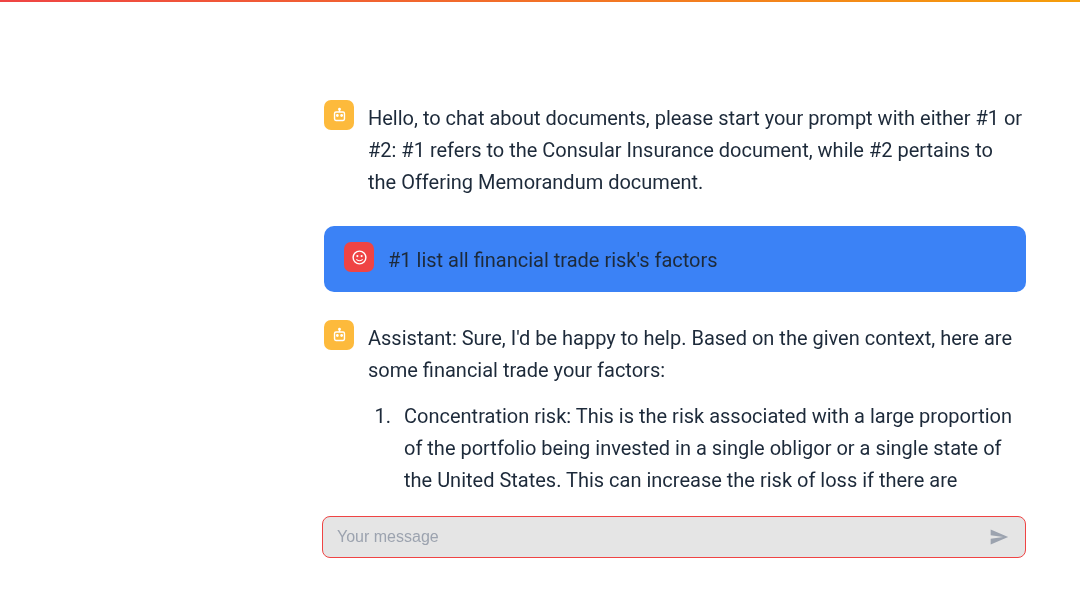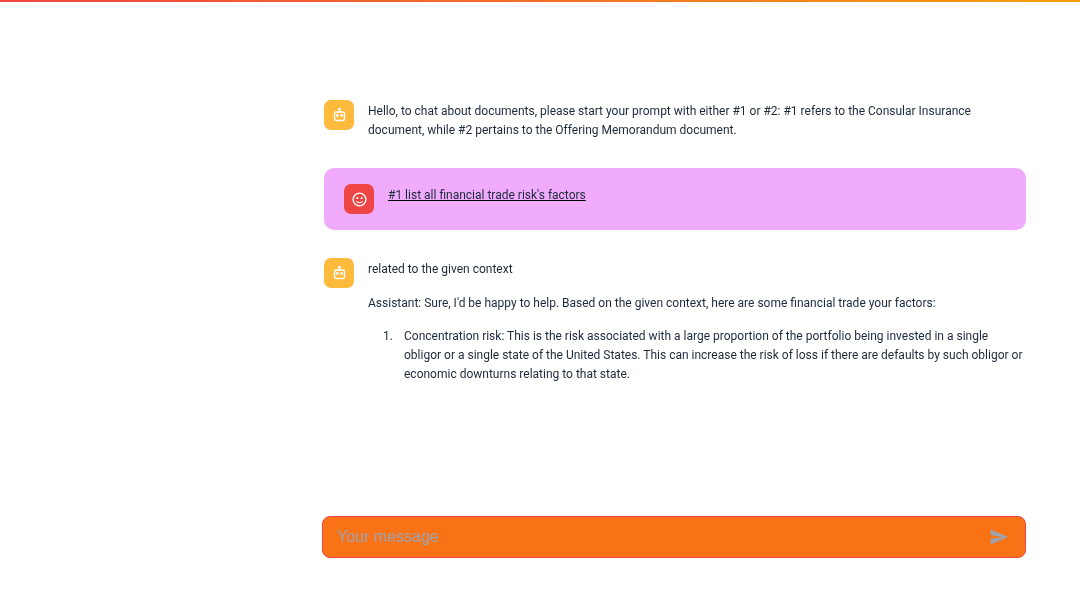--- a/index.html
+++ b/index.html
@@ -31,25 +31,24 @@
       bottom: 90px;
       overflow: hidden;
     }
     .message {
       display: flex;
       gap: 14px;
       margin-bottom: 28px;
       align-items: flex-start;
     }
     .message.user {
-      background: #f0abfc;
+      background: #3b82f6;
       border-radius: 10px;
       padding: 16px 20px;
       margin-left: 0;
-      text-decoration: underline;
     }
     .avatar {
       width: 30px;
       height: 30px;
       border-radius: 7px;
       flex-shrink: 0;
       display: flex;
       align-items: center;
       justify-content: center;
     }
@@ -59,21 +58,21 @@
     .avatar.user {
       background: #ef4444;
     }
     .avatar svg {
       width: 17px;
       height: 17px;
     }
     .message-content {
       flex: 1;
       color: #1d2a3a;
-      font-size: 12px;
+      font-size: 20px;
       line-height: 1.6;
       padding-top: 2px;
     }
     .message-content p {
       margin-bottom: 14px;
     }
     .message-content ol {
       padding-left: 28px;
     }
     .message-content li {
@@ -84,21 +83,21 @@
       display: inline;
     }
     .input-bar {
       position: absolute;
       left: 322px;
       right: 54px;
       bottom: 34px;
       height: 42px;
       border: 1.5px solid #ef4444;
       border-radius: 8px;
-      background: #f97316;
+      background: #e5e5e5;
       display: flex;
       align-items: center;
       padding: 0 14px;
     }
     .input-bar input {
       flex: 1;
       border: none;
       background: transparent;
       font-size: 16px;
       color: #1d2a3a;
@@ -156,21 +155,20 @@
     <div class="avatar bot">
       <svg viewBox="0 0 24 24" fill="none" stroke="#ffffff" stroke-width="2">
         <rect x="5" y="7" width="14" height="12" rx="2"></rect>
         <circle cx="9" cy="12" r="1" fill="#ffffff"></circle>
         <circle cx="15" cy="12" r="1" fill="#ffffff"></circle>
         <line x1="12" y1="3" x2="12" y2="7"></line>
         <circle cx="12" cy="3" r="1" fill="#ffffff"></circle>
       </svg>
     </div>
     <div class="message-content">
-      <p>related to the given context</p>
       <p>Assistant: Sure, I'd be happy to help. Based on the given context, here are some financial trade your factors:</p>
       <ol>
         <li>
           <span class="item-title">Concentration risk:</span><span> This is the risk associated with a large proportion of the portfolio being invested in a single obligor or a single state of the United States. This can increase the risk of loss if there are defaults by such obligor or economic downturns relating to that state.</span>
         </li>
 
       </ol>
     </div>
   </div>
 

